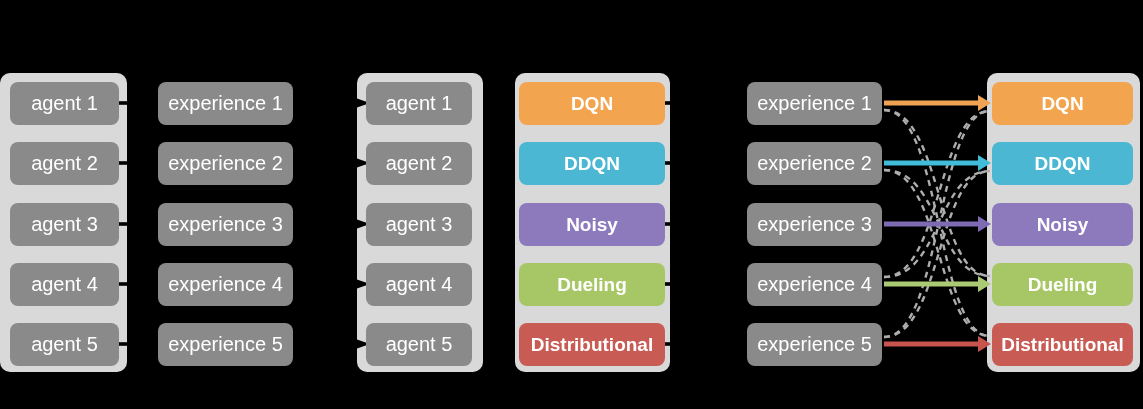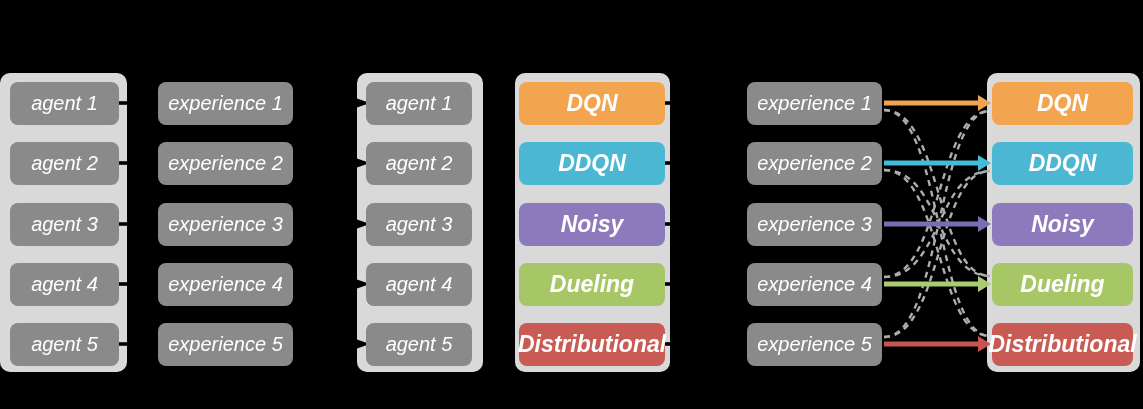--- a/index.html
+++ b/index.html
@@ -1,22 +1,22 @@
 <!DOCTYPE html>
 <html><head>
 <meta charset="utf-8">
 <style>
   html,body{margin:0;padding:0;background:#000;}
   #page{position:relative;width:1143px;height:409px;background:#000;overflow:hidden;
-        font-family:"Liberation Sans",sans-serif;font-style:italic;}
+        font-family:"Liberation Sans",sans-serif;}
   .container{position:absolute;border-radius:10px;}
   .node{position:absolute;border-radius:8px;display:flex;align-items:center;justify-content:center;
         font-size:20px;line-height:1;white-space:nowrap;}
   .gray-node{font-weight:400;}
-  .algo-node{font-weight:700;font-size:23px;}
+  .algo-node{font-weight:700;font-size:19px;}
   svg{position:absolute;left:0;top:0;pointer-events:none;}
 </style>
 </head>
 <body>
 
 <div id="page" style="background: rgb(0, 0, 0);">
   <div class="container" id="c-left-agents" style="left: 0px; top: 73px; width: 127px; height: 299px; background: rgb(217, 217, 217);"></div>
   <div class="container" id="c-mid-agents" style="left: 357px; top: 73px; width: 126px; height: 299px; background: rgb(217, 217, 217);"></div>
   <div class="container" id="c-mid-algos" style="left: 515px; top: 73px; width: 155px; height: 299px; background: rgb(217, 217, 217);"></div>
   <div class="container" id="c-right-algos" style="left: 987px; top: 73px; width: 153px; height: 299px; background: rgb(217, 217, 217);"></div>

